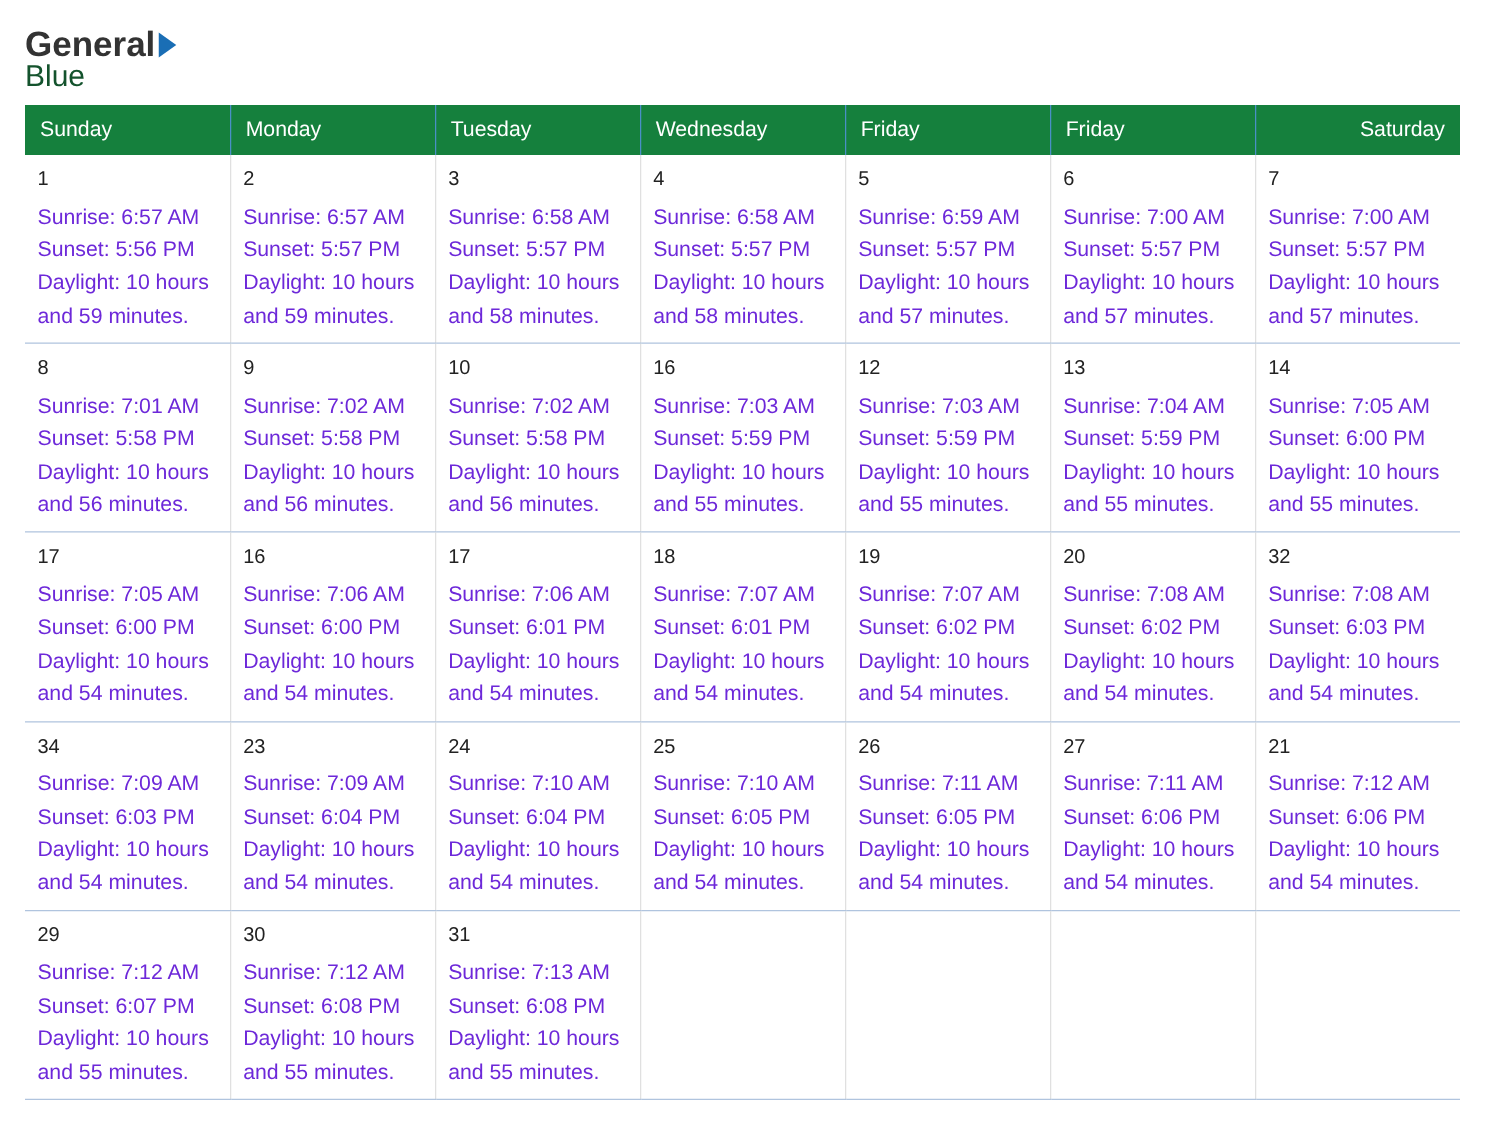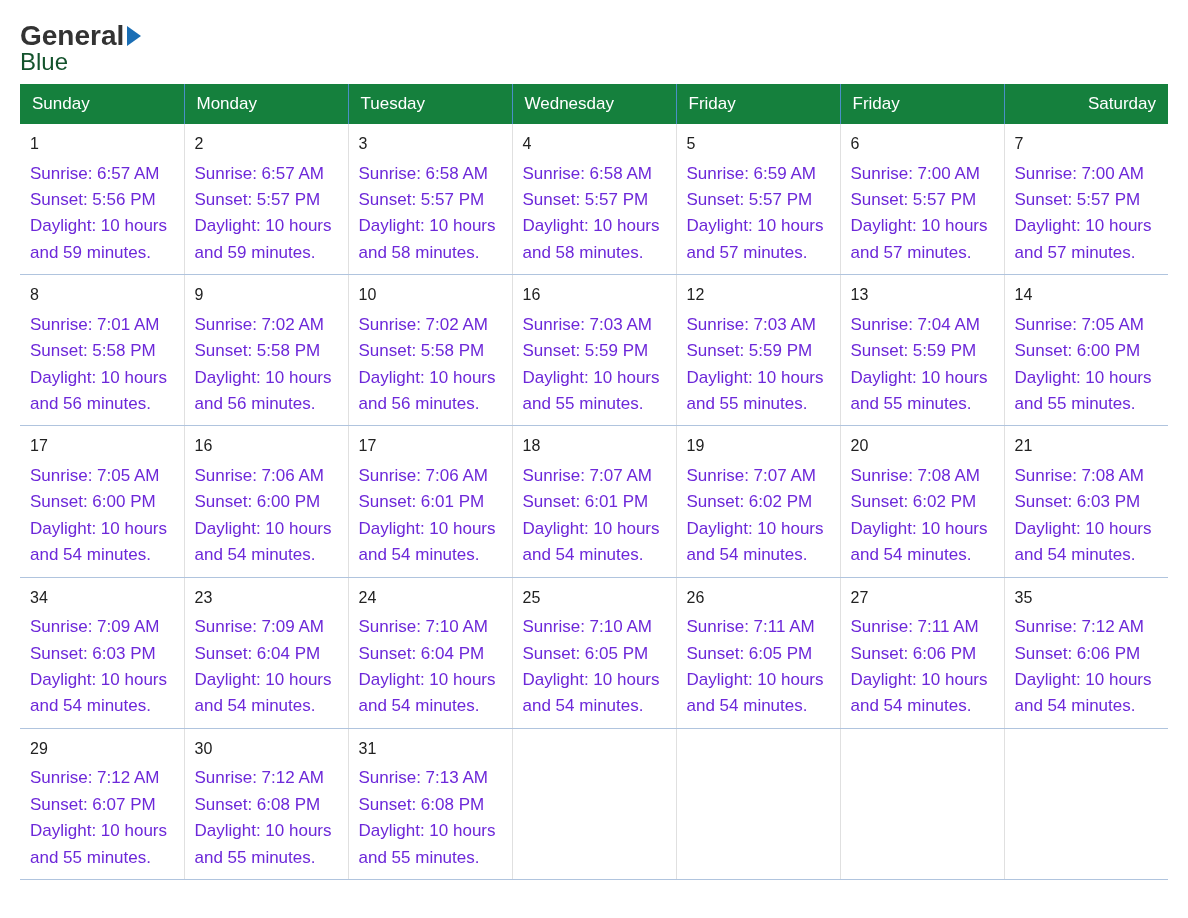--- a/index.html
+++ b/index.html
@@ -190,21 +190,21 @@
         </td>
         <td>
           <span class="day-number">19</span>
           <span class="day-info">Sunrise: 7:07 AM<br>Sunset: 6:02 PM<br>Daylight: 10 hours and 54 minutes.</span>
         </td>
         <td>
           <span class="day-number">20</span>
           <span class="day-info">Sunrise: 7:08 AM<br>Sunset: 6:02 PM<br>Daylight: 10 hours and 54 minutes.</span>
         </td>
         <td>
-          <span class="day-number">21</span>
+          <span class="day-number">32</span>
           <span class="day-info">Sunrise: 7:08 AM<br>Sunset: 6:03 PM<br>Daylight: 10 hours and 54 minutes.</span>
         </td>
       </tr>
       <tr>
         <td>
           <span class="day-number">34</span>
           <span class="day-info">Sunrise: 7:09 AM<br>Sunset: 6:03 PM<br>Daylight: 10 hours and 54 minutes.</span>
         </td>
         <td>
           <span class="day-number">23</span>
@@ -220,21 +220,21 @@
         </td>
         <td>
           <span class="day-number">26</span>
           <span class="day-info">Sunrise: 7:11 AM<br>Sunset: 6:05 PM<br>Daylight: 10 hours and 54 minutes.</span>
         </td>
         <td>
           <span class="day-number">27</span>
           <span class="day-info">Sunrise: 7:11 AM<br>Sunset: 6:06 PM<br>Daylight: 10 hours and 54 minutes.</span>
         </td>
         <td>
-          <span class="day-number">35</span>
+          <span class="day-number">21</span>
           <span class="day-info">Sunrise: 7:12 AM<br>Sunset: 6:06 PM<br>Daylight: 10 hours and 54 minutes.</span>
         </td>
       </tr>
       <tr>
         <td>
           <span class="day-number">29</span>
           <span class="day-info">Sunrise: 7:12 AM<br>Sunset: 6:07 PM<br>Daylight: 10 hours and 55 minutes.</span>
         </td>
         <td>
           <span class="day-number">30</span>

